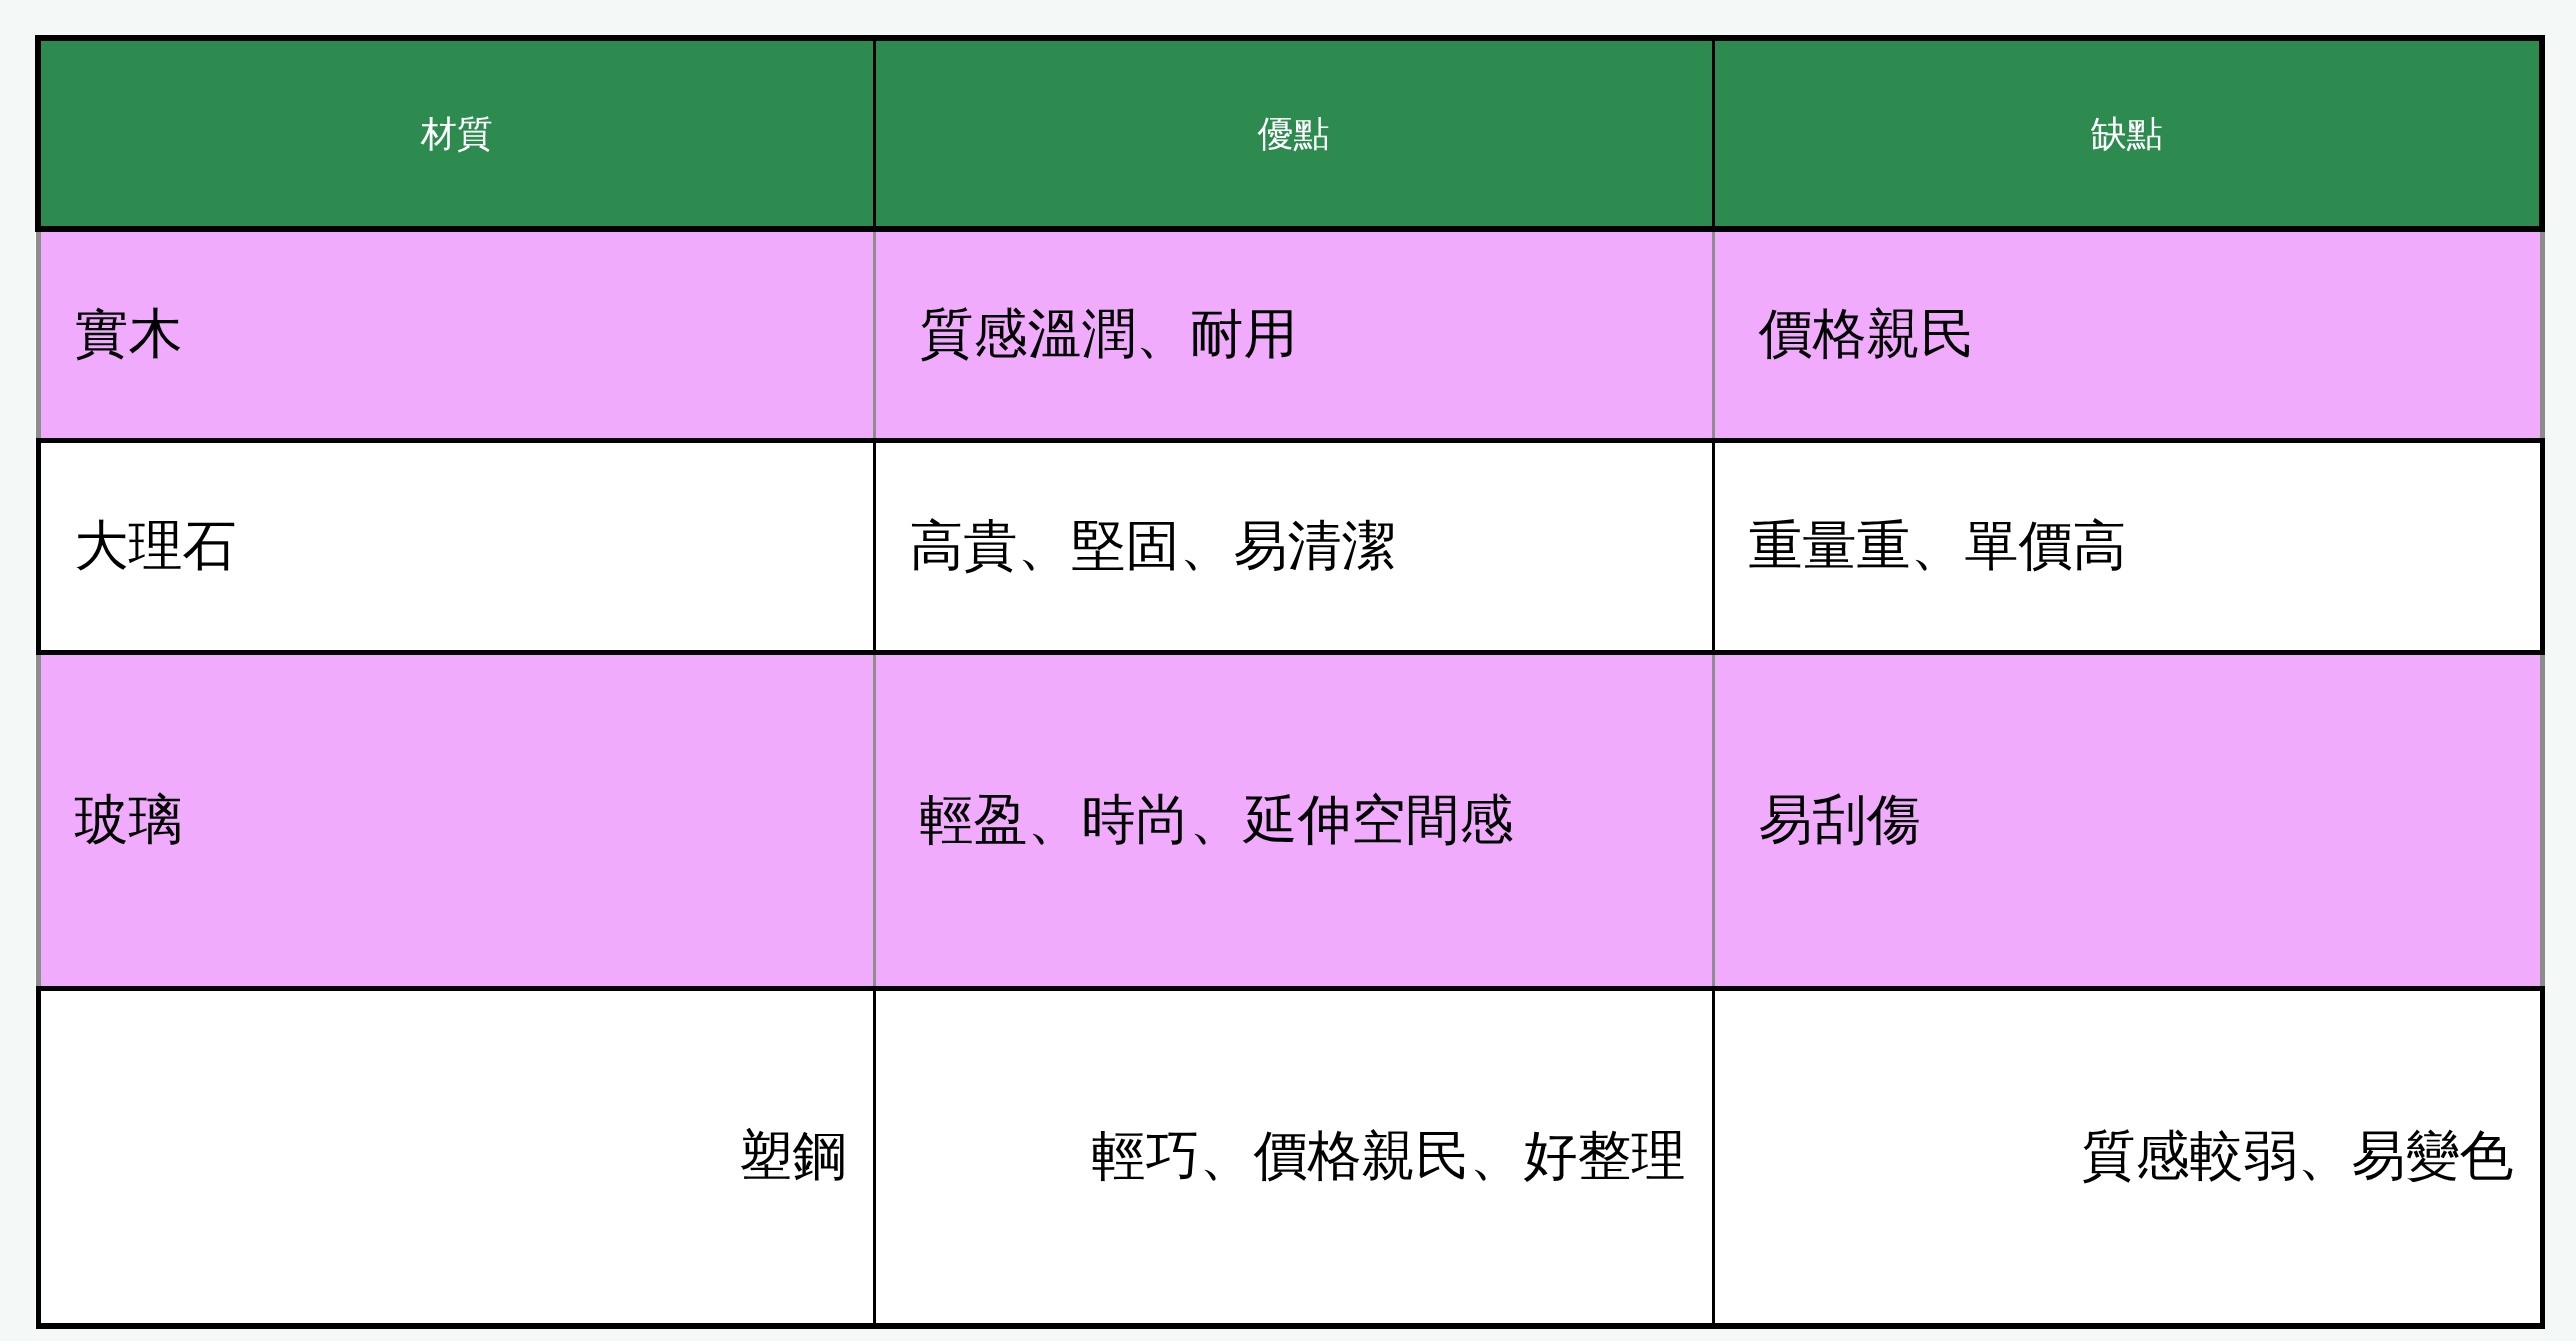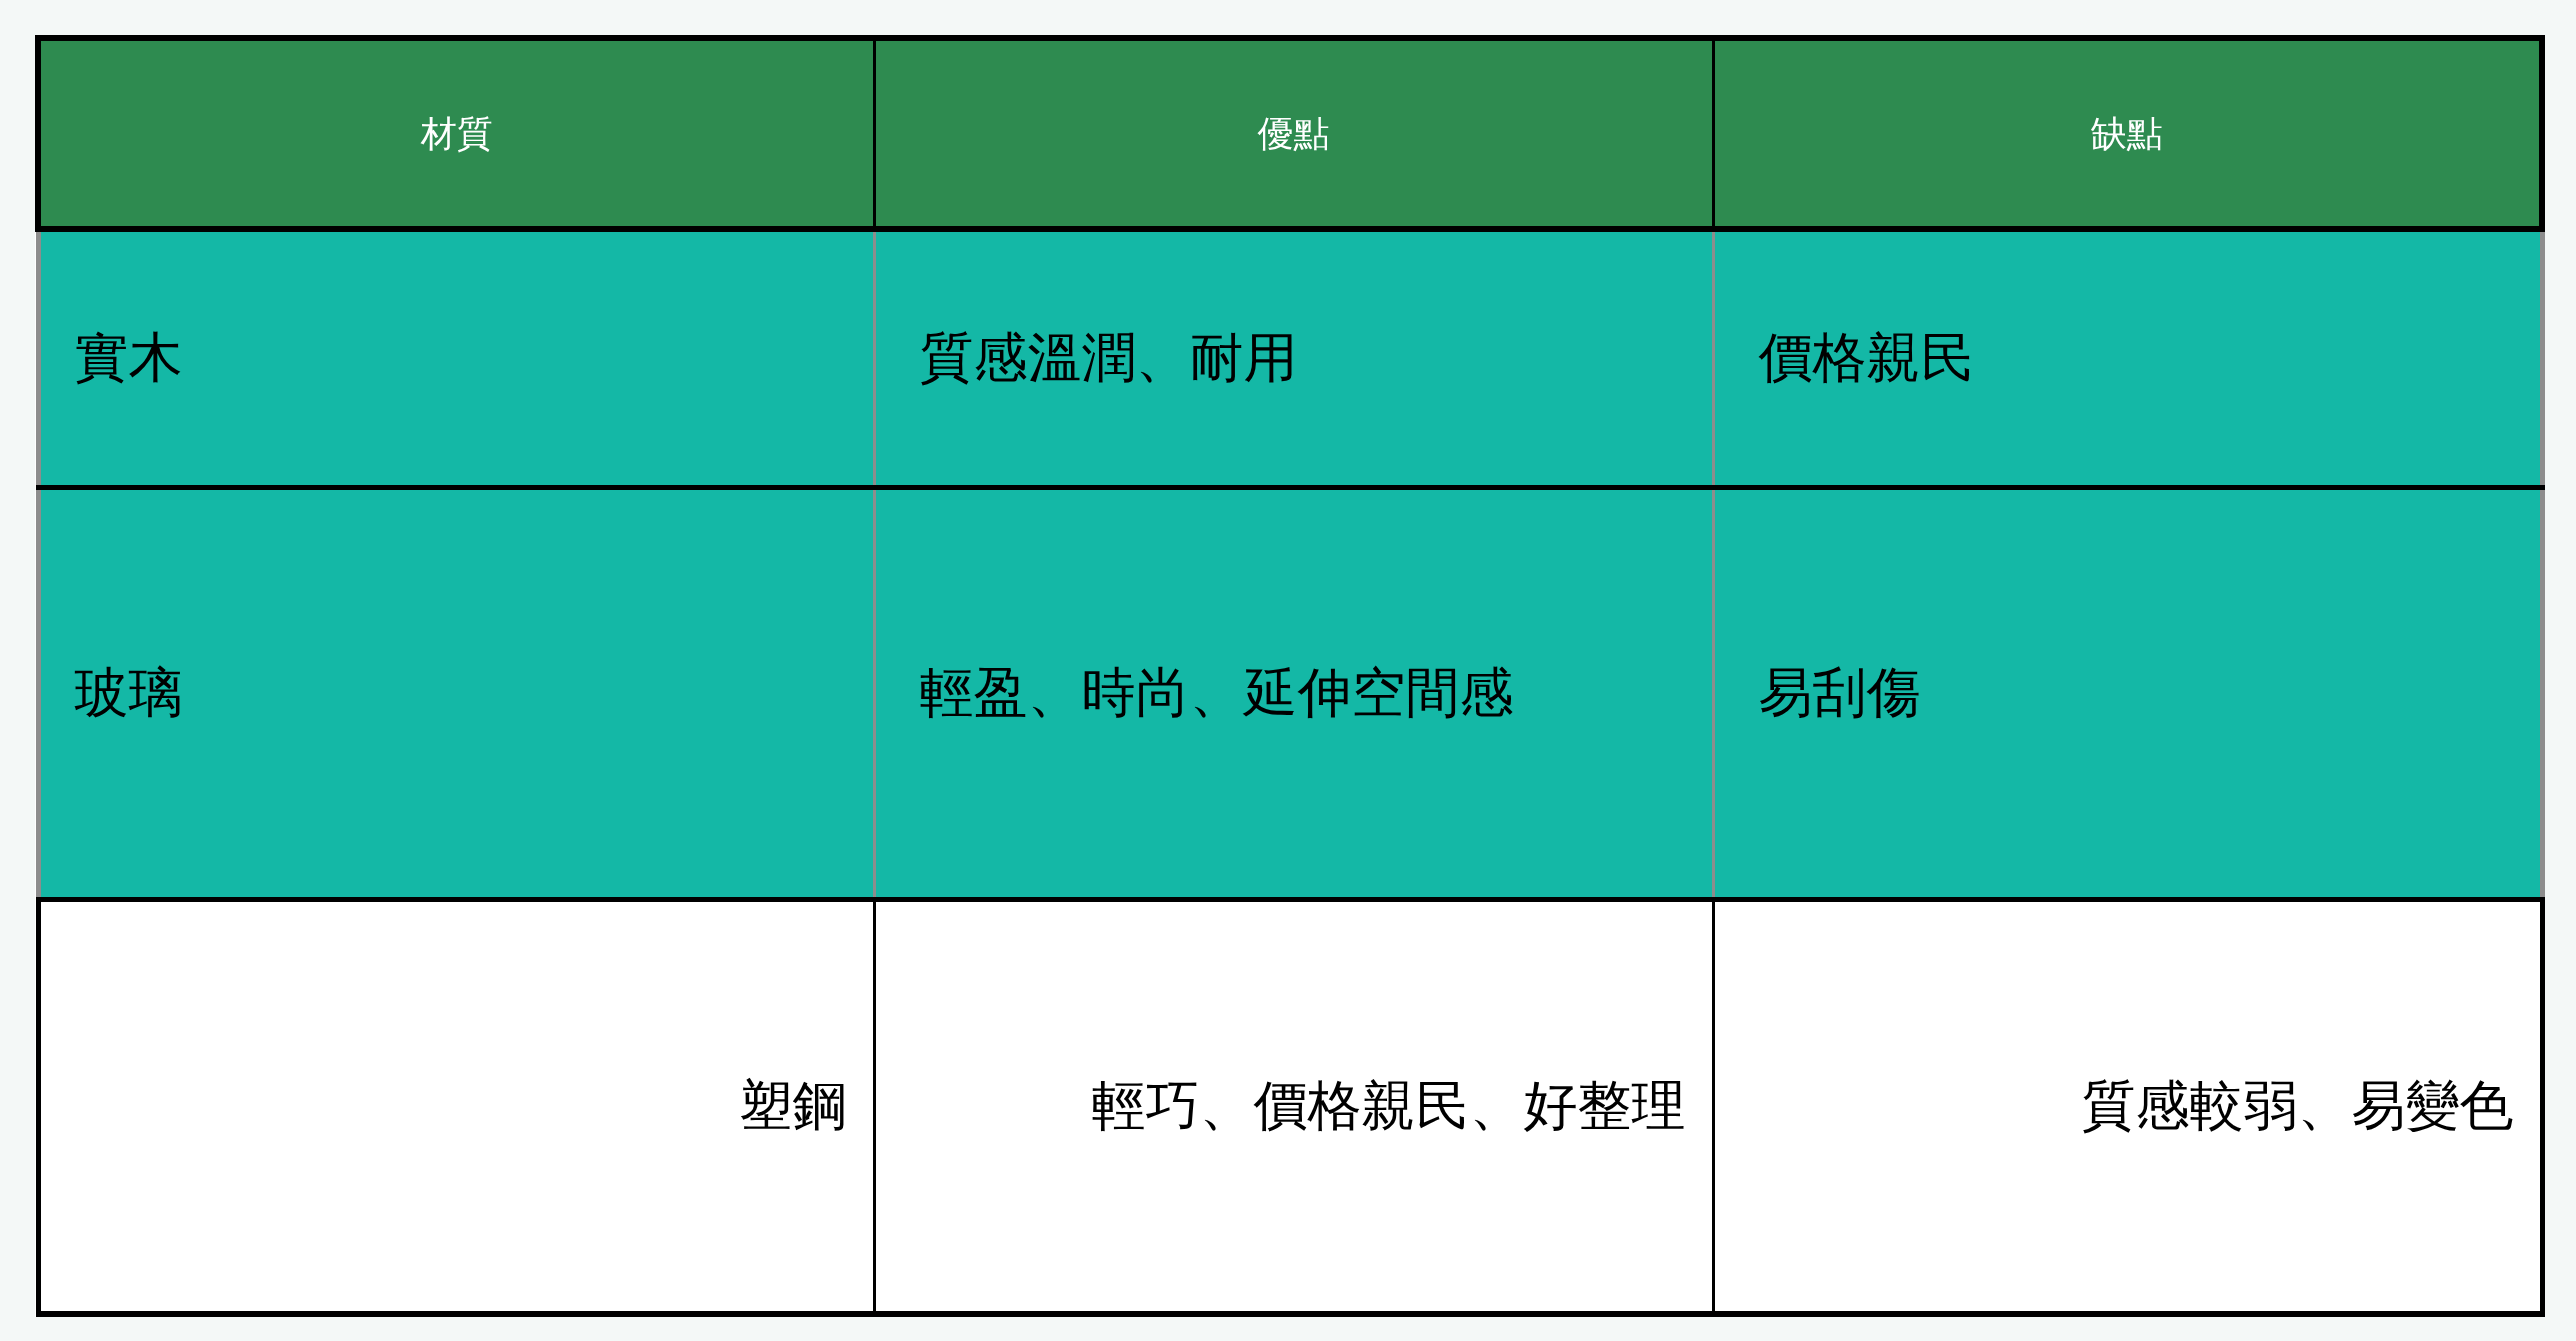--- a/index.html
+++ b/index.html
@@ -68,21 +68,21 @@
     padding: 13px 26px 13px 34px;
     border-bottom: 5.9px solid #000000;
     box-sizing: border-box;
     word-break: break-all;
   }
 
   tbody tr td.col-edge-left  { border-left: 5.9px solid #000000; }
   tbody tr td.col-edge-right { border-right: 5.9px solid #000000; }
 
   tbody tr.shaded td {
-    background: #14b8a6;
+    background: #f0abfc;
     border-left-color: #8d8d8d;
     border-right-color: #8d8d8d;
   }
   tbody tr.shaded td.col-edge-left  { border-left: 5.9px solid #8d8d8d; }
   tbody tr.shaded td.col-edge-right { border-right: 5.9px solid #8d8d8d; }
   tbody tr.shaded td.divider-left   { border-left: 3.7px solid #8d8d8d; padding-left: 44px; }
   tbody tr.shaded td.divider-right  { border-right: 3.7px solid #8d8d8d; }
 
   tbody tr.plain td {
     background: #ffffff;
@@ -114,20 +114,25 @@
           <th>優點</th>
           <th class="last">缺點</th>
         </tr>
       </thead>
       <tbody>
         <tr class="shaded row-h1">
           <td class="col-edge-left divider-right">實木</td>
           <td class="divider-left divider-right">質感溫潤、耐用</td>
           <td class="divider-left col-edge-right">價格親民</td>
         </tr>
+        <tr class="plain row-h2">
+          <td class="col-edge-left divider-right">大理石</td>
+          <td class="divider-left divider-right">高貴、堅固、易清潔</td>
+          <td class="divider-left col-edge-right">重量重、單價高</td>
+        </tr>
         <tr class="shaded row-h3">
           <td class="col-edge-left divider-right">玻璃</td>
           <td class="divider-left divider-right">輕盈、時尚、延伸空間感</td>
           <td class="divider-left col-edge-right">易刮傷</td>
         </tr>
         <tr class="plain row-h4">
           <td class="col-edge-left divider-right">塑鋼</td>
           <td class="divider-left divider-right">輕巧、價格親民、好整理</td>
           <td class="divider-left col-edge-right">質感較弱、易變色</td>
         </tr>

